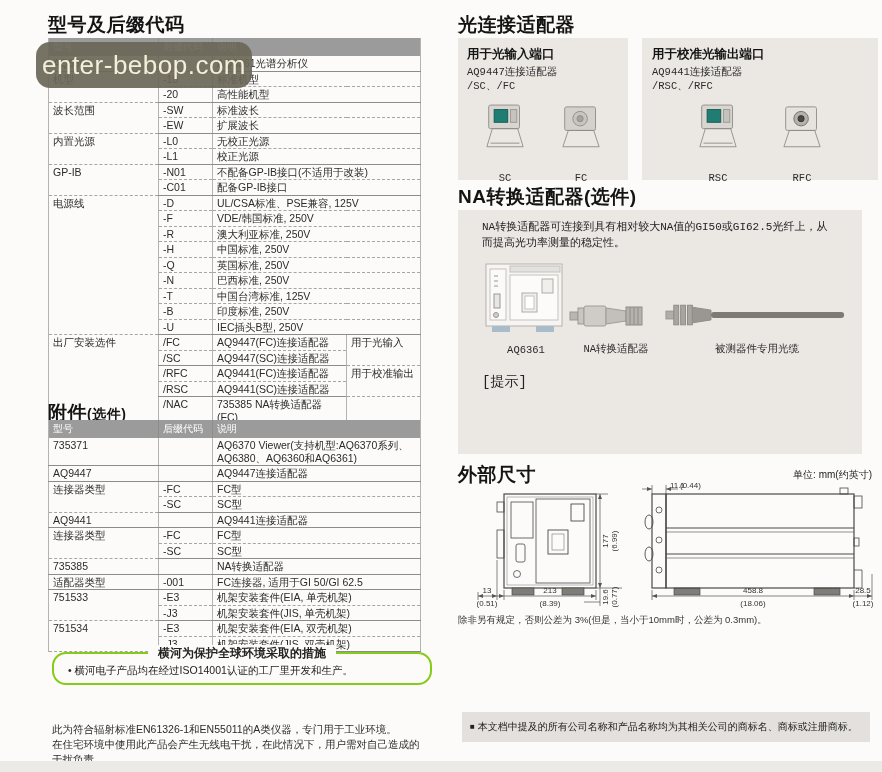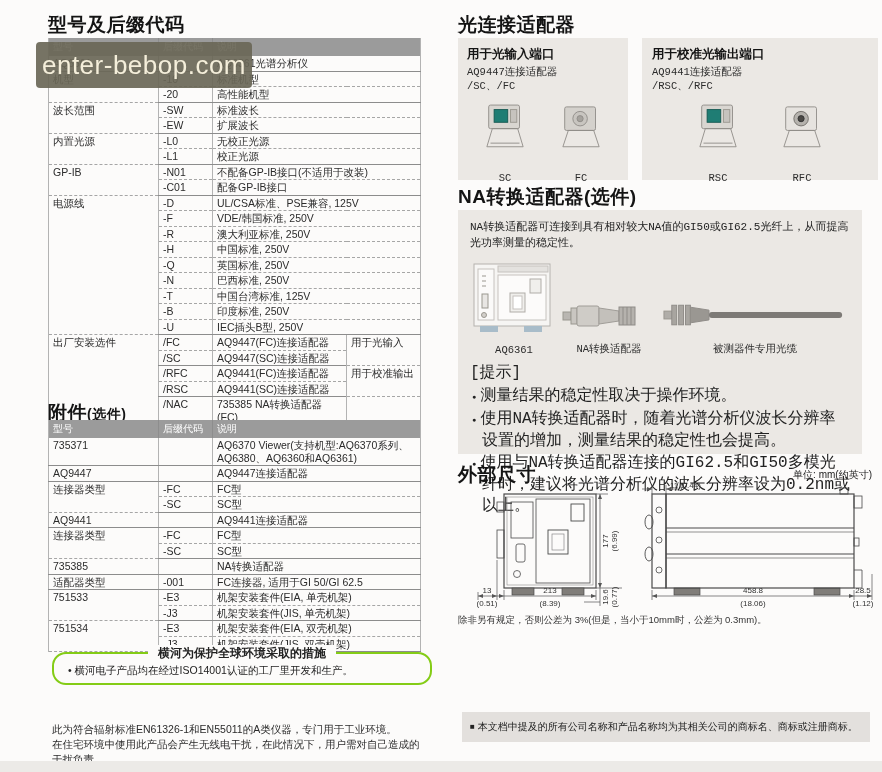--- a/index.html
+++ b/index.html
@@ -20,21 +20,21 @@
   table.spec td{font-size:10.5px;color:#2b2b2b;padding:1px 4px;line-height:12.5px;
                 vertical-align:top;overflow:hidden;white-space:normal;}
   table.spec td.c2,table.spec td.c3,table.spec td.c4{border-left:1px solid #b3b3b3;}
   col.c1{width:110px;} col.c2{width:54px;} col.c3{width:134px;} col.c4{width:74px;}
   col.c3w{width:208px;}
   tr.bd td{border-bottom:1px dashed #a6a6a6;}
   tr.bs td{border-bottom:1px solid #8c8c8c;}
   td.ind1{padding-left:16px;} td.ind2{padding-left:26px;}
 
   
-  .watermark{position:absolute;left:36px;top:42px;width:216px;height:46px;border-radius:4px;
+  .watermark{position:absolute;left:36px;top:42px;width:216px;height:46px;border-radius:14px;
              background:rgba(106,103,87,0.92);color:#f4eeda;font-size:26px;
              display:flex;align-items:center;justify-content:center;letter-spacing:0.5px;z-index:50;}
 
   
   .env-box{position:absolute;left:52px;top:652px;width:356px;border:2px solid #84cc16;
            border-radius:14px;padding:9px 10px 6px 10px;background:#fcfbfa;}
   .env-title{position:absolute;top:-9px;left:50%;transform:translateX(-50%);background:#fcfbfa;
              padding:0 10px;font-weight:bold;font-size:12px;white-space:nowrap;}
   .env-box ul{margin:0;padding-left:12px;list-style:none;}
   .env-box li{font-size:10.5px;line-height:1.38;text-indent:-8px;}
@@ -42,26 +42,26 @@
   .emc-note{position:absolute;left:52px;top:722px;width:375px;font-size:10.5px;line-height:1.45;color:#2b2b2b;}
 
   
   .panel{position:absolute;background:#ebe8e4;font-family:Liberation Mono, monospace;}
   .panel .heading{font-weight:bold;font-size:12.5px;color:#141414;margin:0 0 3px 0;}
   .panel .line{font-size:10.5px;line-height:1.3;color:#2b2b2b;}
   .adapters-row{display:flex;justify-content:space-around;align-items:flex-end;margin-top:6px;}
   .adapter-fig{text-align:center;}
   .adapter-fig .cap{font-size:10.5px;margin-top:16px;color:#2b2b2b;}
 
-  .na-panel{left:458px;top:210px;width:404px;height:244px;padding:10px 12px;box-sizing:border-box;}
+  .na-panel{left:458px;top:210px;width:404px;height:244px;padding:10px 24px;box-sizing:border-box;}
   .na-desc{font-size:11px;line-height:1.45;color:#222;}
   .na-figs{display:flex;align-items:flex-end;justify-content:space-between;margin:10px 2px 2px 2px;}
   .na-fig{text-align:center;}
   .na-fig .cap{font-size:10.5px;margin-top:3px;color:#2b2b2b;}
-  .tips{margin-top:7px;font-size:16px;line-height:1.35;color:#222;}
+  .tips{margin-top:17px;font-size:14px;line-height:1.35;color:#222;}
   .tips ul{margin:2px 0 0 0;padding-left:12px;list-style:none;}
   .tips li{text-indent:-10px;margin-bottom:1px;}
   .tips li::before{content:"● ";font-size:7px;vertical-align:1px;}
 
   .unit-label{position:absolute;left:740px;top:468px;width:132px;text-align:right;font-size:10px;color:#222;}
   .tol-note{position:absolute;left:458px;top:614px;width:420px;font-size:9.5px;color:#333;}
 
   .caution-box{position:absolute;left:462px;top:664px;width:404px;height:34px;border:2px solid #333;background:#fcfbfa;}
   .caution-title{position:absolute;top:-9px;left:12px;background:#fcfbfa;padding:0 6px;
                  font-weight:bold;font-size:12.5px;letter-spacing:3px;white-space:nowrap;}
@@ -401,25 +401,20 @@
           <rect x="17" y="7" width="5" height="20" fill="#a8a5a0" stroke="#8f8c88"></rect>
           <rect x="24" y="7" width="5" height="20" fill="#a8a5a0" stroke="#8f8c88"></rect>
           <polygon points="29,9 48,12 48,22 29,25" fill="#9a9792" stroke="#8f8c88"></polygon>
           <rect x="48" y="14" width="136" height="6" rx="3" fill="#7d7a76"></rect>
         </svg>
         <div class="cap">被测器件专用光缆</div>
       </div>
     </div>
     <div class="tips">
       <div>[提示]</div>
-      <ul>
-        <li>测量结果的稳定性取决于操作环境。</li>
-        <li>使用NA转换适配器时，随着光谱分析仪波长分辨率设置的增加，测量结果的稳定性也会提高。</li>
-        <li>使用与NA转换适配器连接的GI62.5和GI50多模光纤时，建议将光谱分析仪的波长分辨率设为0.2nm或以上。</li>
-      </ul>
     </div>
   </div>
 
   <div class="abs sec-title" style="left:458px;top:454px;margin-top:8px;">外部尺寸</div>
   <div class="unit-label">单位: mm(约英寸)</div>
 
   <svg class="abs" style="left:456px;top:482px;" width="424" height="130" viewBox="0 0 424 130">
     <g stroke="#4a4a4a" fill="none" stroke-width="1.2">
 
       <rect x="48" y="12" width="92" height="94"></rect>

